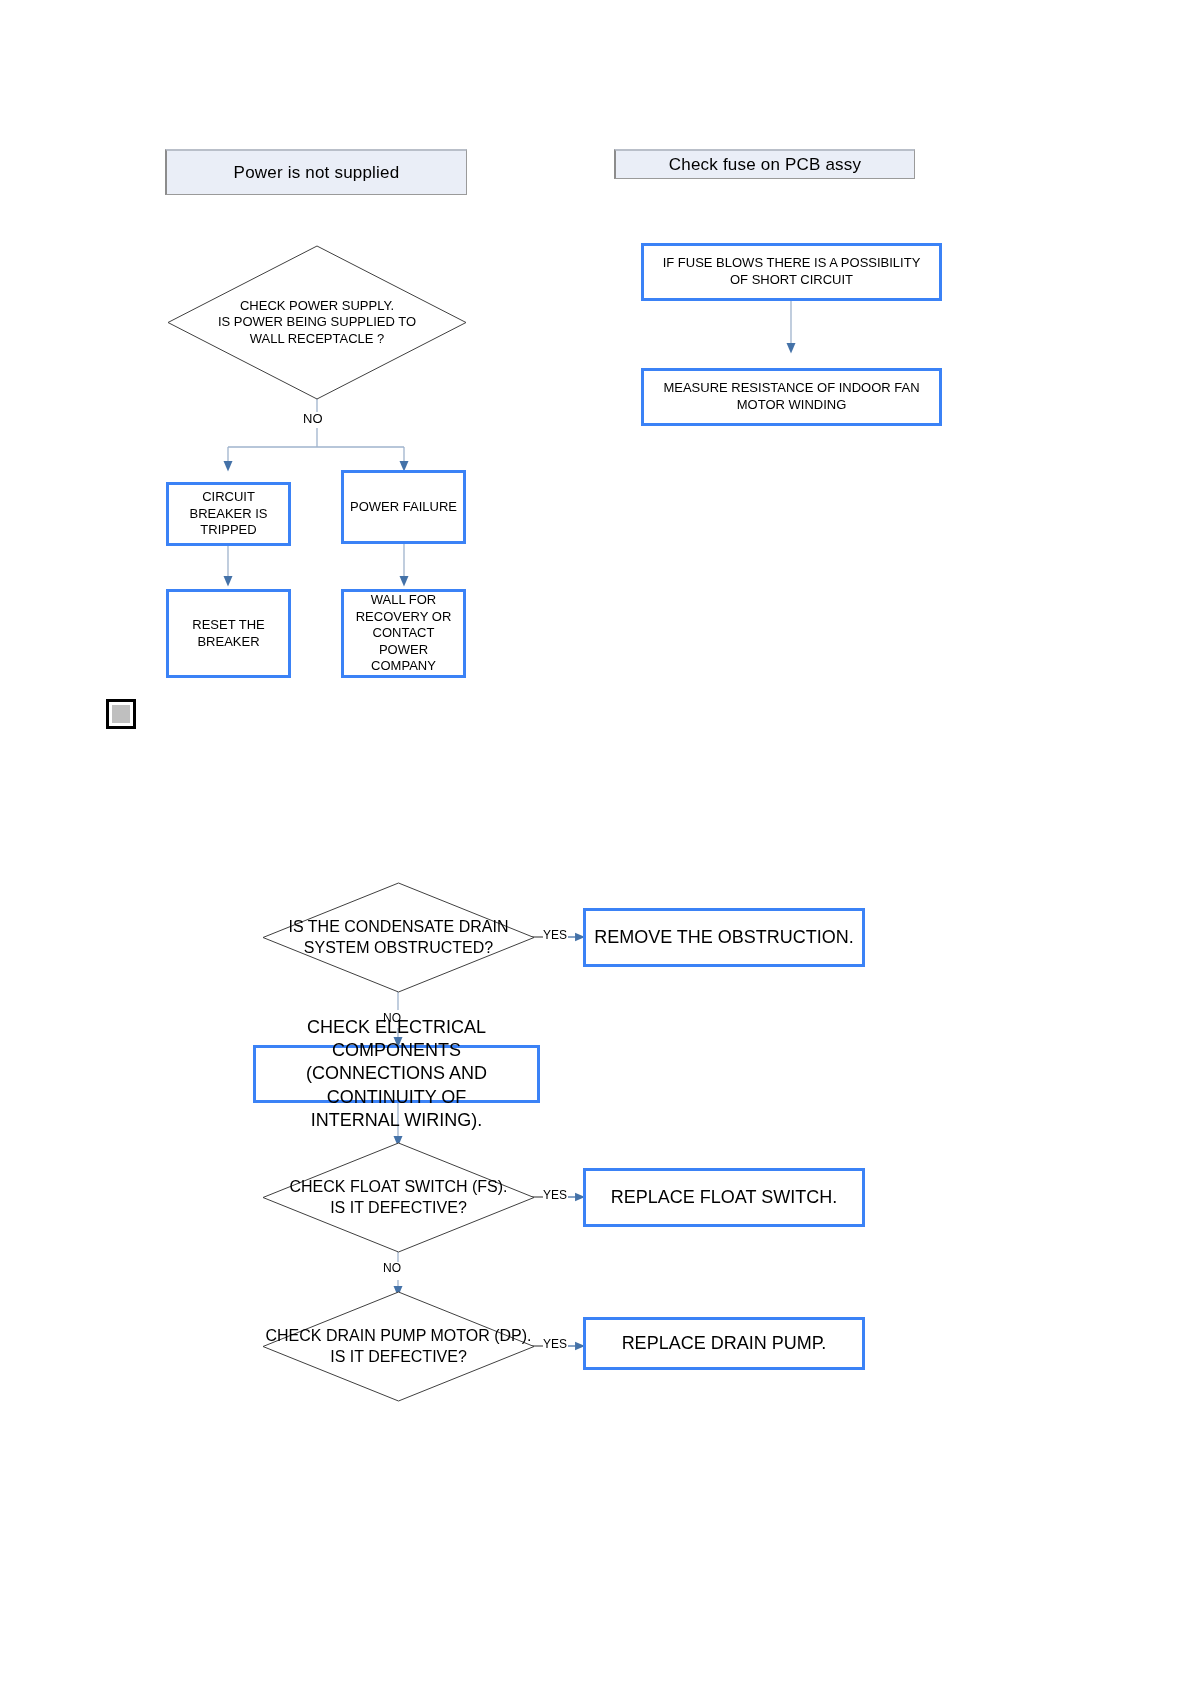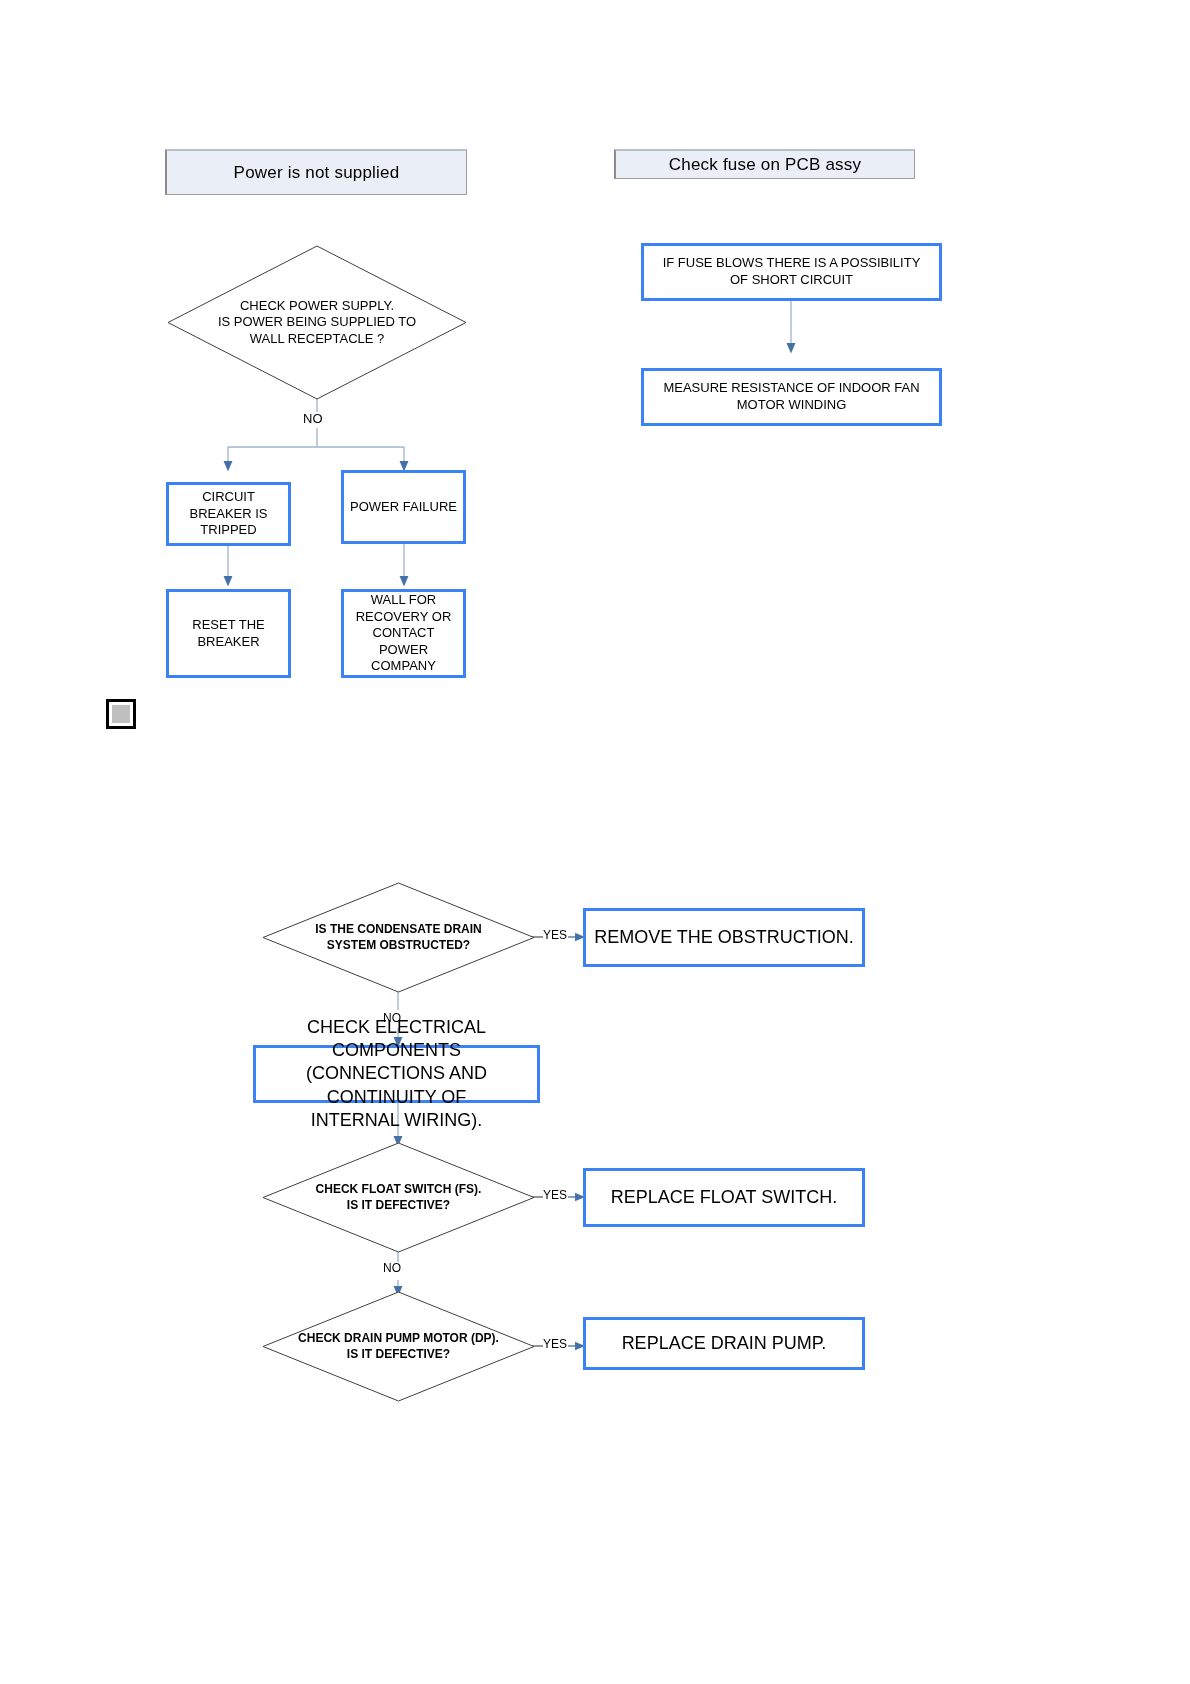--- a/index.html
+++ b/index.html
@@ -68,21 +68,21 @@
     width: 100%; height: 100%;
     display: flex;
     align-items: center;
     justify-content: center;
     text-align: center;
     font-size: 13px;
     line-height: 1.28;
     color: #000;
     pointer-events: none;
   }
-  .diamond-text.small { font-size: 12px; font-weight: bold; }
+  .diamond-text.small { font-size: 16px; }
 
   
   .conn-label {
     font-size: 13px;
     color: #000;
     background: transparent;
     white-space: nowrap;
   }
 
   

